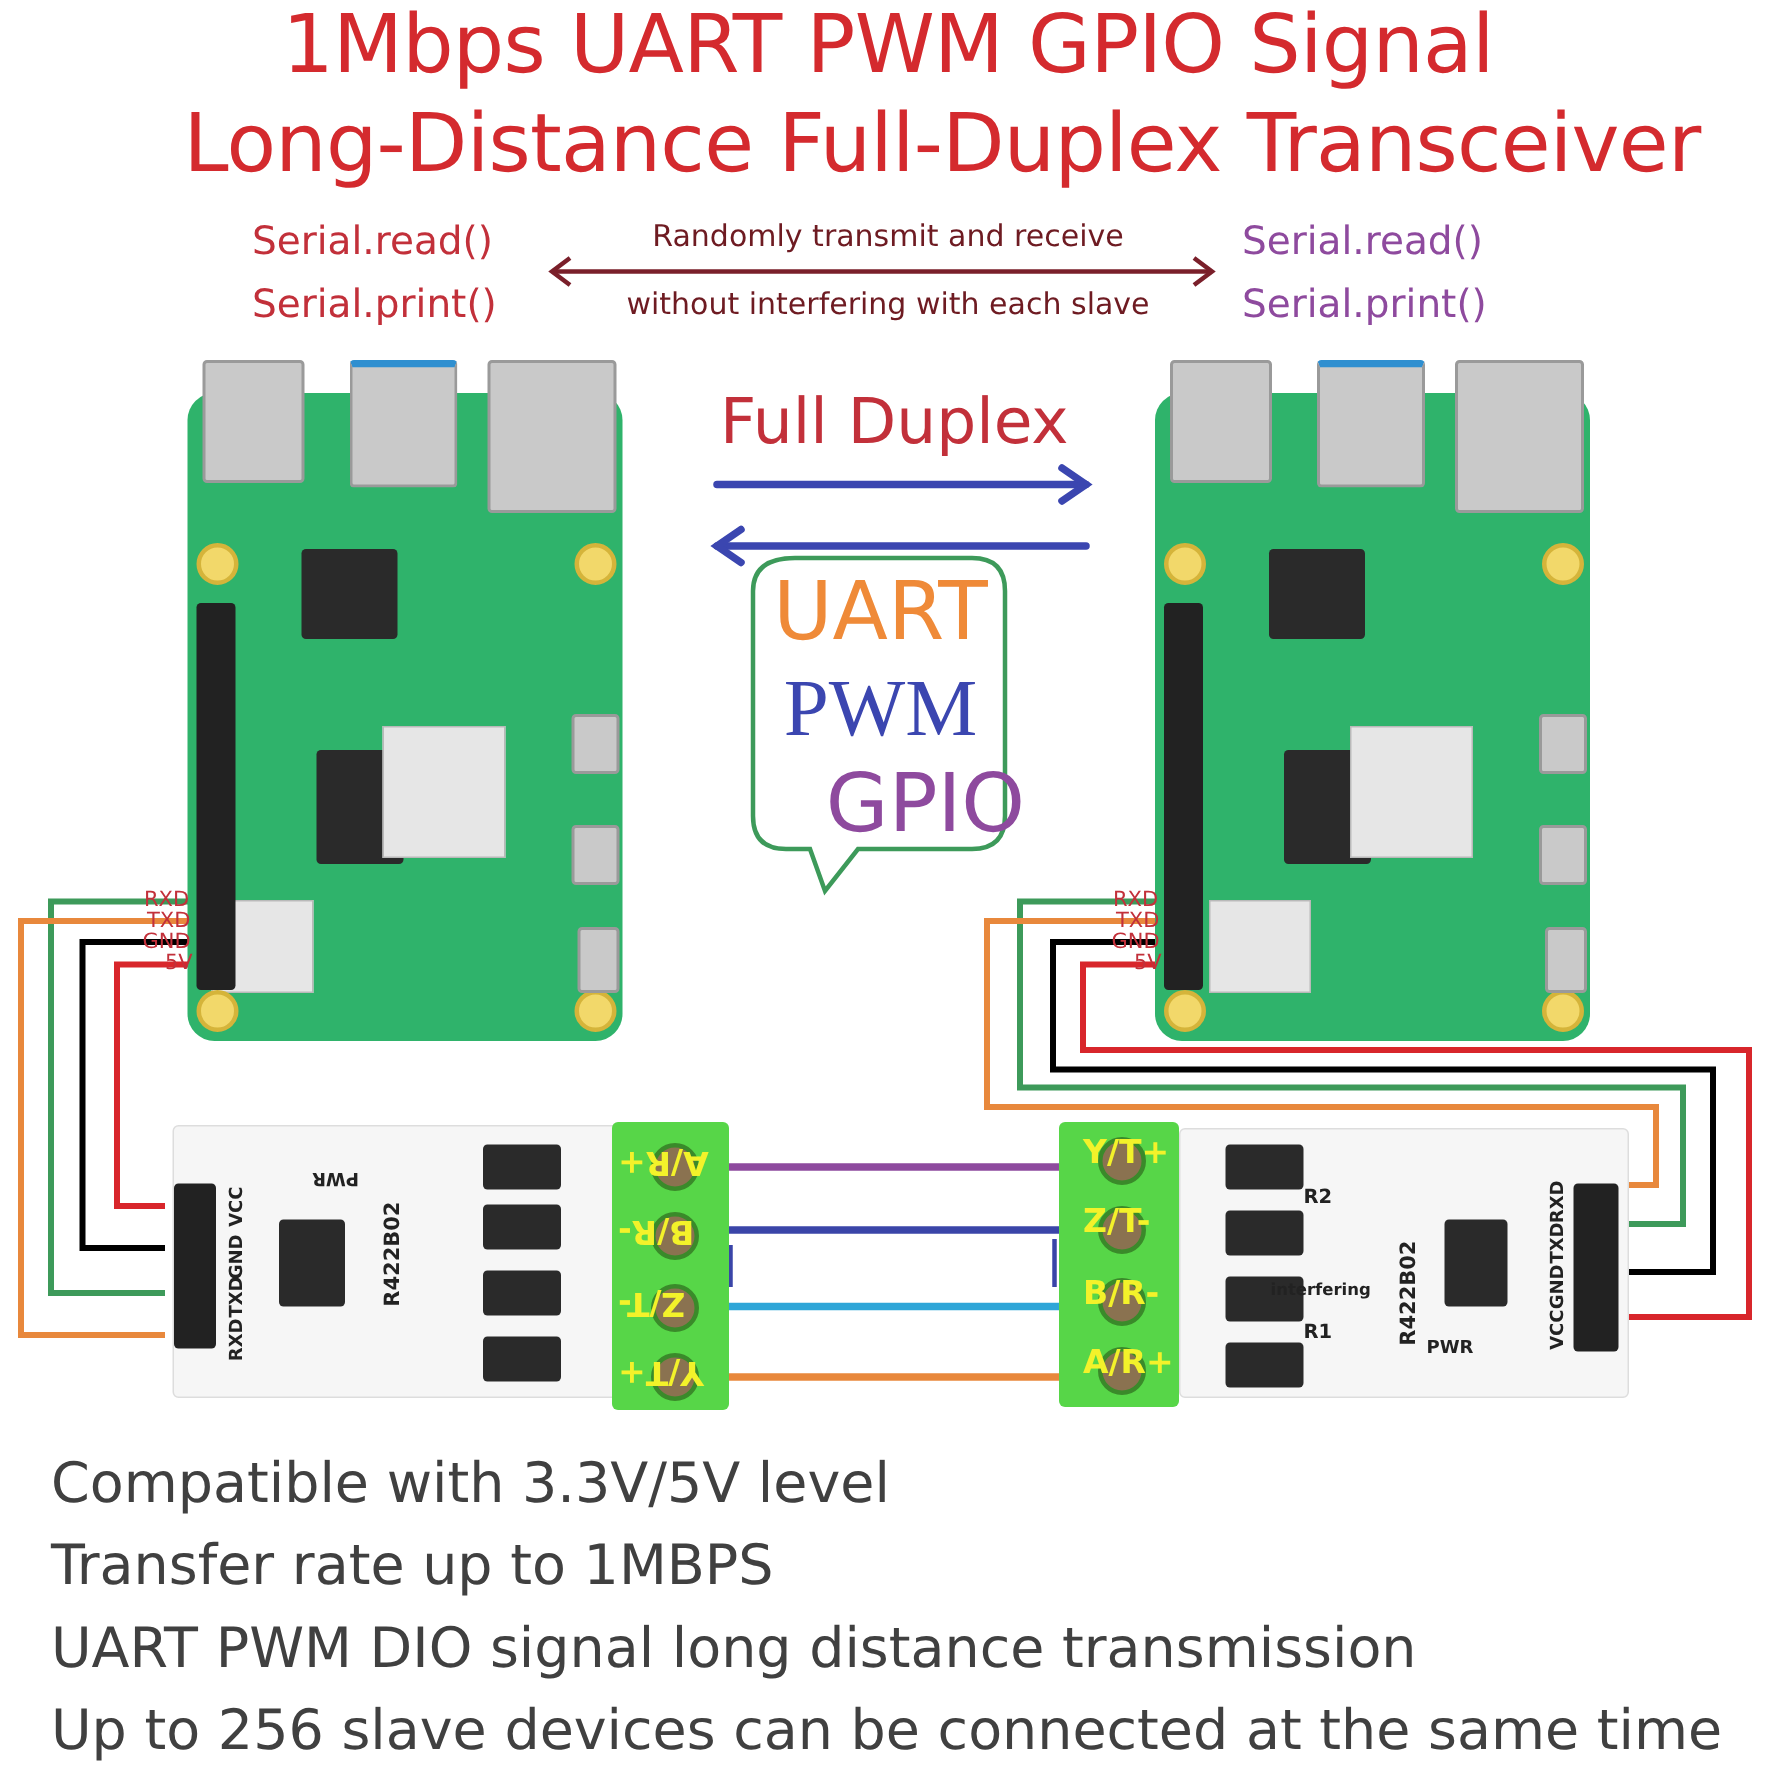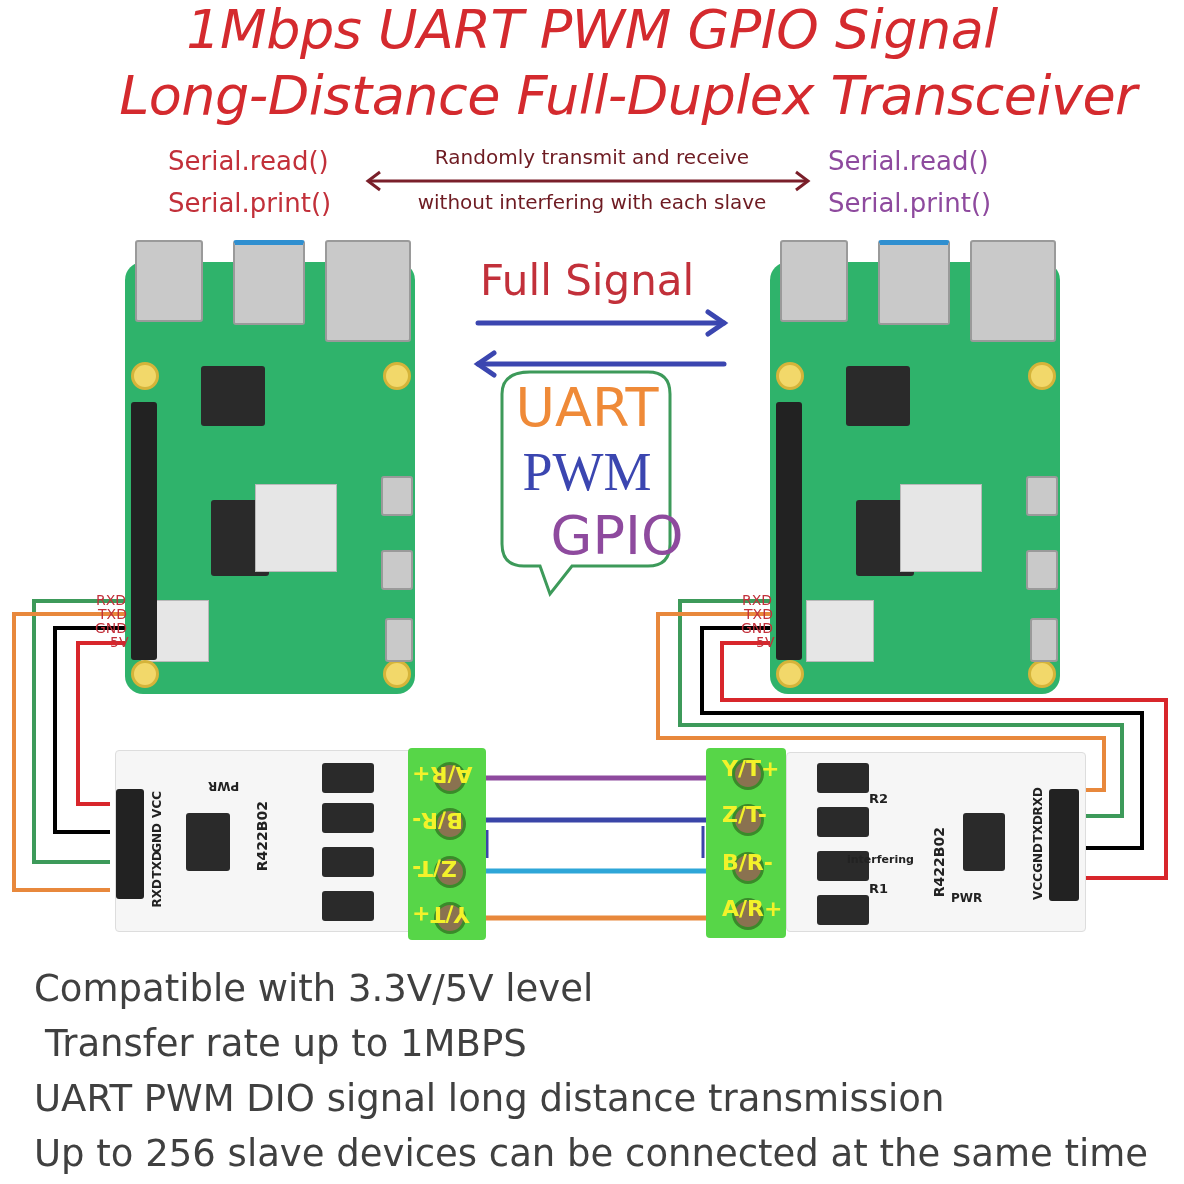--- a/index.html
+++ b/index.html
@@ -1,18 +1,18 @@
 <!DOCTYPE html>
 <html><head>
 <meta charset="utf-8">
 <style>
   html,body{margin:0;padding:0;background:#fff;}
   body{width:1184px;height:1184px;position:relative;overflow:hidden;font-family:"DejaVu Sans","Liberation Sans",sans-serif;}
   .abs{position:absolute;}
-  .title{left:0;width:1184px;text-align:center;color:#d42a2e;font-size:54px;line-height:60px;white-space:nowrap;letter-spacing:-0.5px;font-style:italic;}
+  .title{left:0;width:1184px;text-align:center;color:#d42a2e;font-size:54px;line-height:60px;white-space:nowrap;letter-spacing:-0.5px;}
   .serial{font-size:26px;line-height:34px;}
   .serial.left{color:#c2303a;left:168px;top:144px;}
   .serial.right{color:#8e4a9e;left:828px;top:144px;}
   .note{color:#6e1b22;font-size:20px;text-align:center;width:440px;left:372px;}
   .fullduplex{left:480px;top:256px;color:#c2303a;font-size:42px;}
   .bubble-word{font-size:54px;line-height:64px;width:170px;text-align:center;}
   .feature{left:34px;color:#404040;font-size:37px;line-height:54px;white-space:nowrap;}
   .pi{border-radius:18px;background:#2fb36b;}
   .port{background:#c9c9c9;border:2px solid #9a9a9a;border-radius:3px;}
   .chip{background:#2a2a2a;border-radius:3px;}
@@ -79,21 +79,21 @@
   <g fill="none" stroke-width="5">
     <line stroke="#8e4a9e" x1="470" y1="778" x2="720" y2="778"></line>
     <line stroke="#3a45a8" x1="470" y1="820" x2="710" y2="820"></line>
     <line stroke="#2ea6d8" x1="470" y1="871" x2="720" y2="871"></line>
     <line stroke="#e8883c" x1="470" y1="918" x2="720" y2="918"></line>
     <line stroke="#3a45a8" stroke-width="3" x1="487" y1="830" x2="487" y2="858"></line>
     <line stroke="#3a45a8" stroke-width="3" x1="703" y1="826" x2="703" y2="858"></line>
   </g>
 </svg>
 
-<div class="abs fullduplex">Full Signal</div>
+<div class="abs fullduplex">Full Duplex</div>
 <div class="abs bubble-word" style="left:502px;top:376px;color:#ef8a38;">UART</div>
 <div class="abs bubble-word" style="left:502px;top:440px;color:#3b46b0;font-family:Liberation Serif, serif;">PWM</div>
 <div class="abs bubble-word" style="left:532px;top:504px;color:#8e4a9e;">GPIO</div>
 
 <div class="abs pi" style="left:125px;top:262px;width:290px;height:432px;">
   <div class="abs port" style="left:10px;top:-22px;width:64px;height:78px;"></div>
   <div class="abs port" style="left:108px;top:-22px;width:68px;height:78px;border-top:5px solid #2f8fd0;"></div>
   <div class="abs port" style="left:200px;top:-22px;width:82px;height:98px;"></div>
   <div class="abs chip" style="left:76px;top:104px;width:64px;height:60px;"></div>
   <div class="abs chip" style="left:86px;top:238px;width:58px;height:76px;"></div>
@@ -182,15 +182,15 @@
   <div class="abs chip" style="left:176px;top:60px;width:42px;height:58px;"></div>
   <div class="abs mlabel" style="left:164px;top:138px;">PWR</div>
   <div class="abs hdr" style="left:262px;top:36px;width:30px;height:112px;"></div>
   <div class="abs mlabel" style="left:244px;top:120px;writing-mode:vertical-rl;transform:rotate(180deg);">VCC</div>
   <div class="abs mlabel" style="left:244px;top:90px;writing-mode:vertical-rl;transform:rotate(180deg);">GND</div>
   <div class="abs mlabel" style="left:244px;top:62px;writing-mode:vertical-rl;transform:rotate(180deg);">TXD</div>
   <div class="abs mlabel" style="left:244px;top:34px;writing-mode:vertical-rl;transform:rotate(180deg);">RXD</div>
 </div>
 
 <div class="abs feature" style="top:962px;">Compatible with 3.3V/5V level</div>
-<div class="abs feature" style="top:1017px;margin-left:11px;">Transfer rate up to 1MBPS</div>
+<div class="abs feature" style="top:1017px;">Transfer rate up to 1MBPS</div>
 <div class="abs feature" style="top:1072px;">UART PWM DIO signal long distance transmission</div>
 <div class="abs feature" style="top:1127px;">Up to 256 slave devices can be connected at the same time</div>
 
 </body></html>

